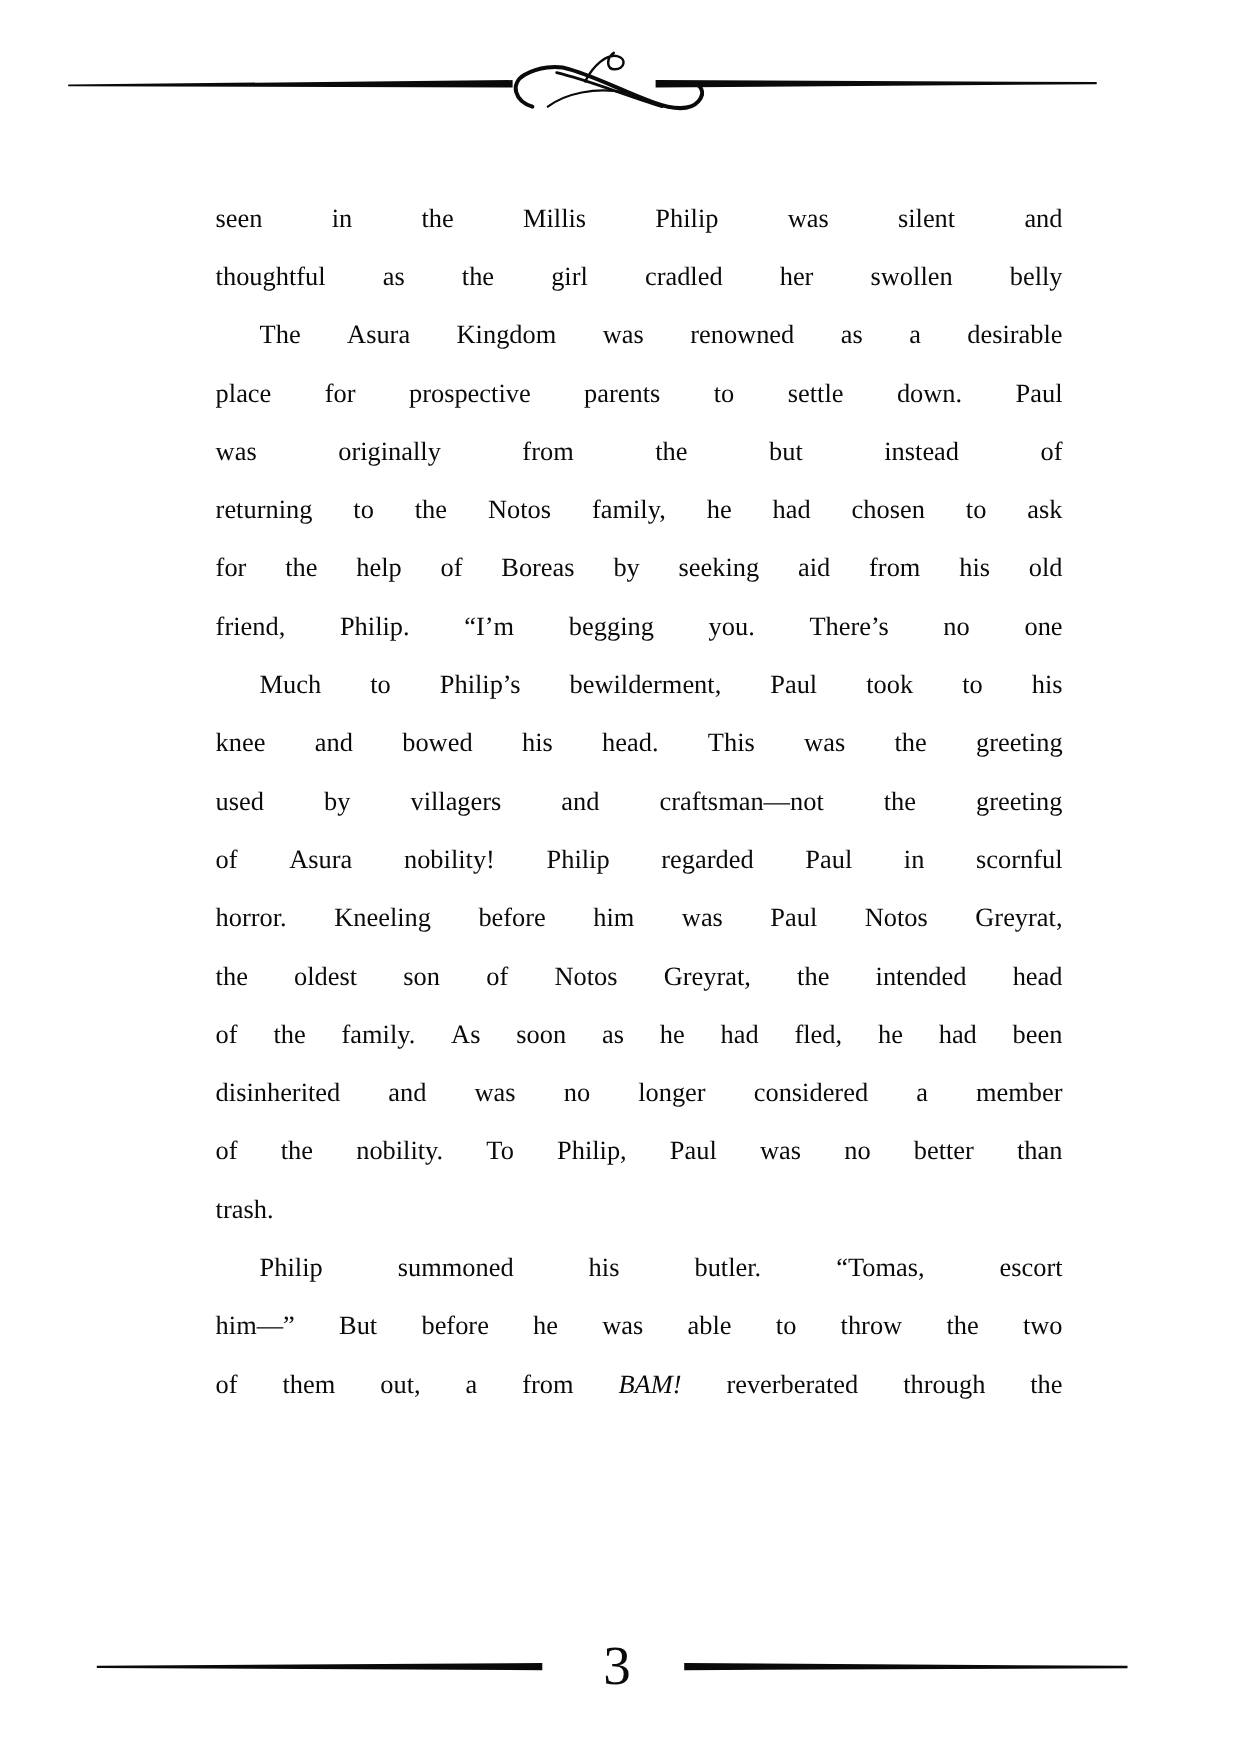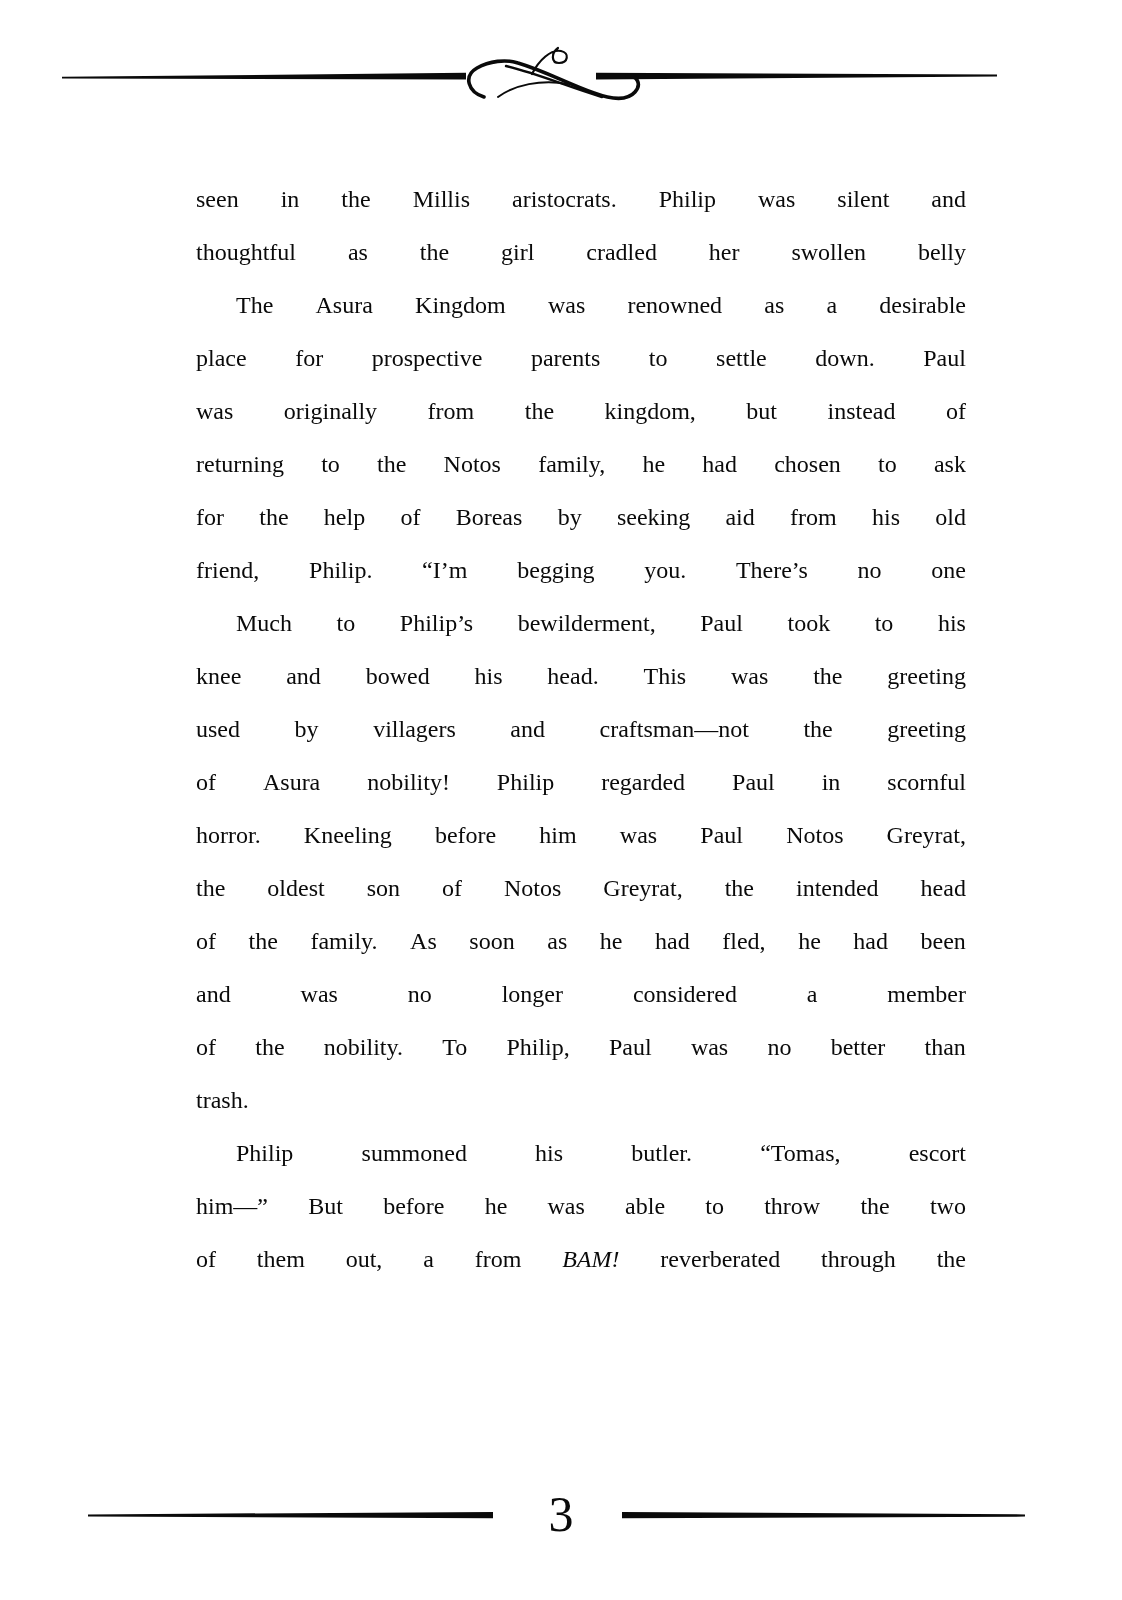--- a/index.html
+++ b/index.html
@@ -47,21 +47,20 @@
       <path class="swash" stroke-width="2" d="M 498 97 C 514 85 541 79 568 84"></path>
     </g>
   </svg>
 
   <div class="text-block">
       <div class="tl justify">
         <span>seen</span>
         <span>in</span>
         <span>the</span>
         <span>Millis</span>
-        <span>aristocrats.</span>
         <span>Philip</span>
         <span>was</span>
         <span>silent</span>
         <span>and</span>
       </div>
       <div class="tl justify">
         <span>thoughtful</span>
         <span>as</span>
         <span>the</span>
         <span>girl</span>
@@ -88,21 +87,20 @@
         <span>to</span>
         <span>settle</span>
         <span>down.</span>
         <span>Paul</span>
       </div>
       <div class="tl justify">
         <span>was</span>
         <span>originally</span>
         <span>from</span>
         <span>the</span>
-        <span>kingdom,</span>
         <span>but</span>
         <span>instead</span>
         <span>of</span>
       </div>
       <div class="tl justify">
         <span>returning</span>
         <span>to</span>
         <span>the</span>
         <span>Notos</span>
         <span>family,</span>
@@ -204,20 +202,21 @@
         <span>soon</span>
         <span>as</span>
         <span>he</span>
         <span>had</span>
         <span>fled,</span>
         <span>he</span>
         <span>had</span>
         <span>been</span>
       </div>
       <div class="tl justify">
+        <span>disinherited</span>
         <span>and</span>
         <span>was</span>
         <span>no</span>
         <span>longer</span>
         <span>considered</span>
         <span>a</span>
         <span>member</span>
       </div>
       <div class="tl justify">
         <span>of</span>

